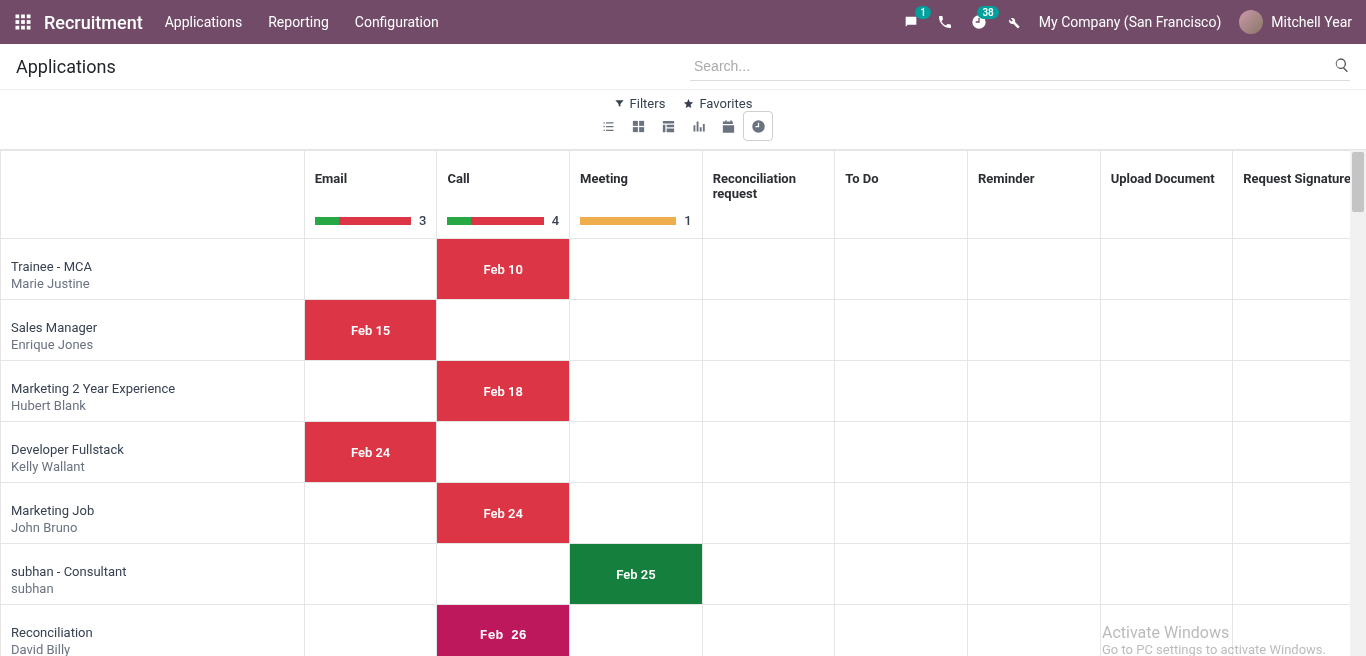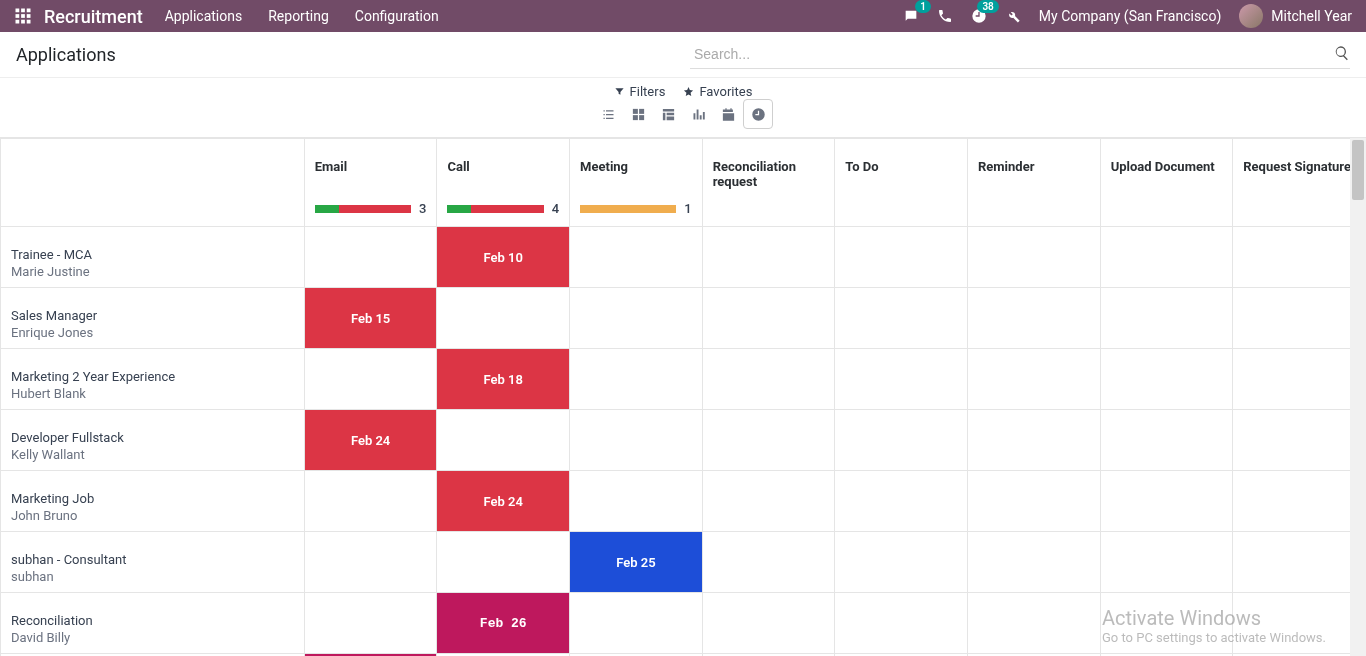--- a/index.html
+++ b/index.html
@@ -1,18 +1,18 @@
 <!DOCTYPE html>
 <html><head>
 <meta charset="utf-8">
 <style>
   * { box-sizing: border-box; margin: 0; padding: 0; }
   body { font-family: -apple-system, BlinkMacSystemFont, "Segoe UI", Roboto, Arial, sans-serif; font-size: 13px; color: #212529; background: #fff; overflow: hidden; }
   
-  .topbar { background: #714b67; height: 32px; display: flex; align-items: center; padding: 0 14px; color: #fff; }
+  .topbar { background: #714b67; height: 44px; display: flex; align-items: center; padding: 0 14px; color: #fff; }
   .apps-btn { display: inline-flex; align-items: center; justify-content: center; margin-right: 12px; cursor: pointer; }
   .apps-btn svg { width: 18px; height: 18px; fill: #fff; }
   .brand { font-size: 18px; font-weight: 500; margin-right: 22px; }
   .nav-links { display: flex; gap: 26px; }
   .nav-link { color: #fff; cursor: pointer; font-size: 14px; }
   .topbar-spacer { flex: 1; }
   .topbar-right { display: flex; align-items: center; gap: 18px; }
   .icon-wrap { position: relative; display: inline-flex; align-items: center; cursor: pointer; }
   .icon-wrap svg { width: 16px; height: 16px; fill: #fff; }
   .badge { position: absolute; top: -8px; right: -12px; background: #00a09d; color: #fff; font-size: 10px; padding: 1px 5px; border-radius: 8px; font-weight: 600; }
@@ -53,29 +53,29 @@
   .seg.orange { background: #f0ad4e; }
   .count { font-size: 13px; color: #374151; font-weight: 500; }
   
   table.activity tbody td { height: 58px; }
   .row-head { padding: 8px 10px; }
   .row-title { font-size: 13px; color: #374151; font-weight: 400; margin-top: 12px; }
   .row-sub { font-size: 13px; color: #6b7280; margin-top: 2px; }
   
   .date-cell { color: #fff; font-weight: 600; font-size: 13px; text-align: center; }
   .date-cell.red { background: #dc3545; }
-  .date-cell.orange { background: #1d4ed8; margin-top: 28px; }
+  .date-cell.orange { background: #15803d; margin-top: 28px; }
   .date-cell.green { background: #be185d; font-family: Liberation Mono, monospace; }
   
   col.first { width: 300px; }
   col.act { width: 131px; }
   col.wide { width: 131px; }
   
   .watermark { position: absolute; right: 40px; bottom: 18px; text-align: left; color: rgba(120,120,120,0.55); pointer-events: none; }
-  .watermark .wtitle { font-size: 20px; color: rgba(120,120,120,0.5); }
+  .watermark .wtitle { font-size: 16px; color: rgba(120,120,120,0.5); }
   .watermark .wtext { font-size: 13px; color: rgba(120,120,120,0.5); }
   
   .vscroll-ghost { position: absolute; right: 0; top: 0; width: 16px; height: 100%; background: #f1f1f1; }
   .vscroll-thumb { position: absolute; right: 2px; top: 2px; width: 12px; height: 60px; background: #c4c4c4; border-radius: 2px; }
 </style>
 </head>
 <body>
 
 <div class="topbar">
   <span class="apps-btn">

